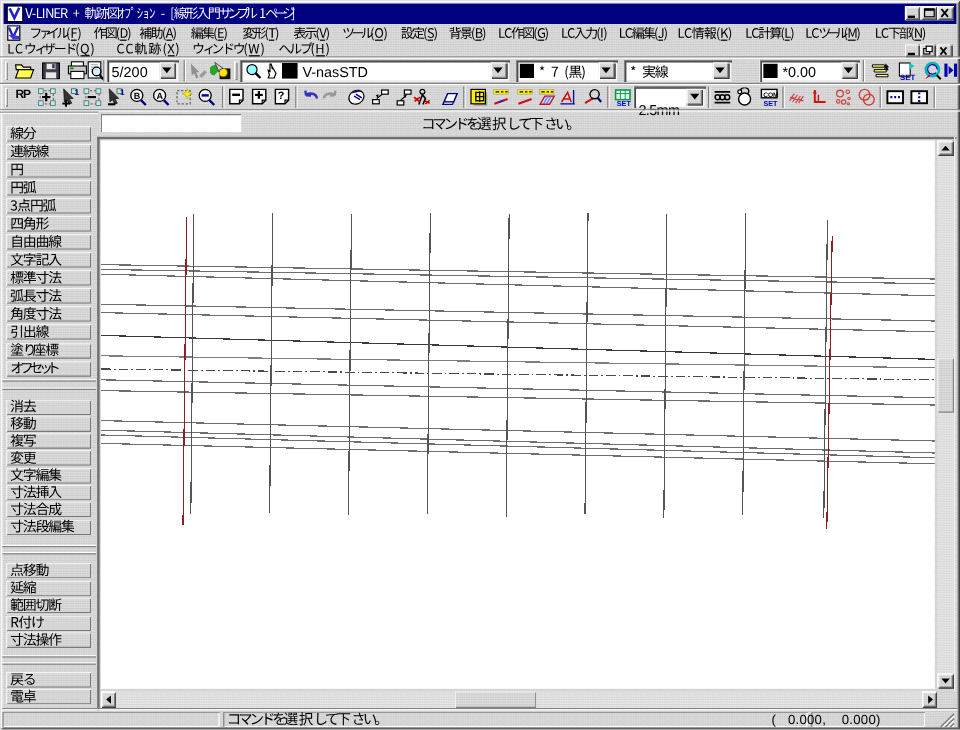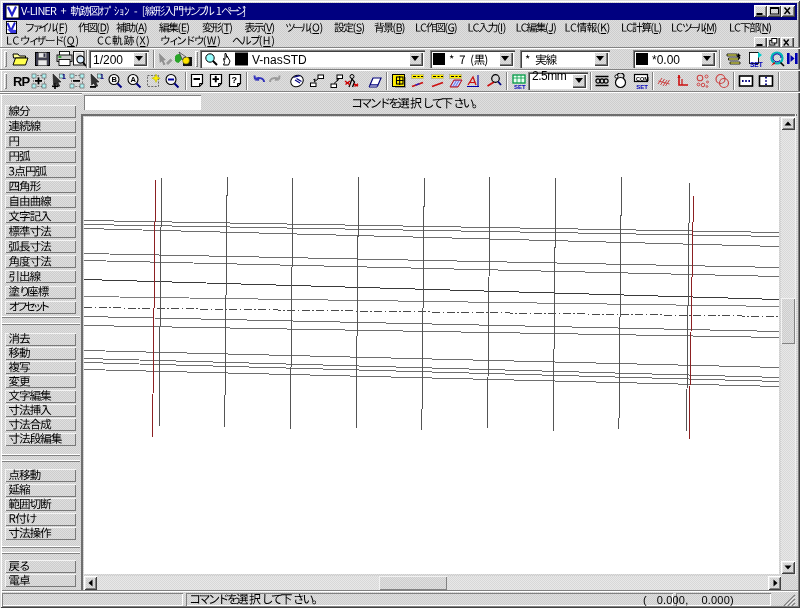--- a/index.html
+++ b/index.html
@@ -103,21 +103,21 @@
     <rect x="1" y="3" width="2.6" height="11" fill="#0000b0"></rect>
     <rect x="9" y="3" width="2.6" height="11" fill="#0000b0"></rect>
     <path d="M8.5 8.5 l-4 -3.5 v7z" fill="#0000b0"></path>
   </svg>
 <div class="vsep" style="left:86px;top:50px"></div>
 <div class="vsep" style="left:153px;top:50px"></div>
 <div class="grip dit" style="left:195px;top:51px;height:16px"></div>
 <div class="combo" style="left:89px;top:50px;width:60px;height:18px">
     <div class="carr dit"></div>
   </div>
-<div class="abs" style="left:93px;top:53px;font-size:12px">1/200</div>
+<div class="abs" style="left:93px;top:53px;font-size:12px">5/200</div>
 <svg class="abs" style="left:135px;top:56px" width="9" height="6">
     <path d="M0 0 h8 l-4 5 z" fill="#000"></path>
   </svg>
 <div class="combo" style="left:200px;top:50px;width:225px;height:18px">
     <div class="carr dit"></div>
   </div>
 <div class="abs" style="left:252px;top:53px;font-size:12px">V-nasSTD</div>
 <svg class="abs" style="left:204px;top:52px" width="46" height="14">
     <circle cx="6" cy="6" r="4.2" fill="#9ff" stroke="#000"></circle>
     <path d="M9 9 L13 13" stroke="#000" stroke-width="2"></path>
@@ -148,21 +148,21 @@
 <svg class="abs" style="left:636px;top:53px" width="13" height="12">
     <rect width="12" height="12" fill="#000"></rect>
   </svg>
 <div class="abs" style="left:652px;top:53px;font-size:12px">*0.00</div>
 <svg class="abs" style="left:703px;top:56px" width="9" height="6">
     <path d="M0 0 h8 l-4 5 z" fill="#000"></path>
   </svg>
 <div class="hrule" style="top:69px;width:800px"></div>
 <div class="vsep" style="left:719px;top:50px"></div>
 <div class="grip dit" style="left:4px;top:73px;height:16px"></div>
-<div class="abs" style="left:13px;top:74px;font-size:13px;font-weight:bold;letter-spacing:-1px">RP</div>
+<div class="abs" style="left:13px;top:74px;font-size:10px;font-weight:bold;letter-spacing:-1px">RP</div>
 <svg class="ico" style="left:31px;top:73px" width="16" height="16" viewBox="0 0 16 16">
     <rect x="2.5" y="2.5" width="11" height="11" fill="none" stroke="#777" stroke-dasharray="2 1.4" stroke-width="1"></rect>
     <rect x="1" y="1" width="4" height="4" fill="#aef0f0" stroke="#555" stroke-width="0.6"></rect>
     <rect x="11" y="1" width="4" height="4" fill="#aef0f0" stroke="#555" stroke-width="0.6"></rect>
     <rect x="1" y="11" width="4" height="4" fill="#aef0f0" stroke="#555" stroke-width="0.6"></rect>
     <rect x="11" y="11" width="4" height="4" fill="#aef0f0" stroke="#555" stroke-width="0.6"></rect>
     <rect x="4" y="7" width="7" height="1.8" fill="#000"></rect>
     <rect x="6.6" y="4.4" width="1.8" height="7" fill="#000"></rect>
   </svg>
 <svg class="ico" style="left:50px;top:73px" width="16" height="16" viewBox="0 0 16 16">
@@ -331,21 +331,21 @@
     <rect x="1.5" y="3" width="13" height="10" fill="#fff" stroke="#000" stroke-width="1.6"></rect>
     <path d="M4 8 h1.6 m1.6 0 h1.6 m1.6 0 h1.6" stroke="#000080" stroke-width="1.8"></path>
   </svg>
 <svg class="ico" style="left:758px;top:73px" width="16" height="16" viewBox="0 0 16 16">
     <rect x="1.5" y="3" width="13" height="10" fill="#fff" stroke="#000" stroke-width="1.6"></rect>
     <path d="M8 4 v1.6 m0 1.6 v1.6 m0 1.6 v1.6" stroke="#000080" stroke-width="1.8"></path>
   </svg>
 <div class="combo" style="left:528px;top:72px;width:60px;height:18px">
     <div class="carr dit"></div>
   </div>
-<div class="abs" style="left:532px;top:69px;font-size:12px;letter-spacing:-0.5px">2.5mm</div>
+<div class="abs" style="left:532px;top:85px;font-size:12px;letter-spacing:-0.5px">2.5mm</div>
 <svg class="abs" style="left:575px;top:78px" width="9" height="6">
     <path d="M0 0 h8 l-4 5 z" fill="#000"></path>
   </svg>
 <div class="vsep" style="left:185px;top:72px"></div>
 <div class="vsep" style="left:246px;top:72px"></div>
 <div class="vsep" style="left:386px;top:72px"></div>
 <div class="vsep" style="left:506px;top:72px"></div>
 <div class="vsep" style="left:590px;top:72px"></div>
 <div class="vsep" style="left:652px;top:72px"></div>
 <div class="vsep" style="left:733px;top:72px"></div>

